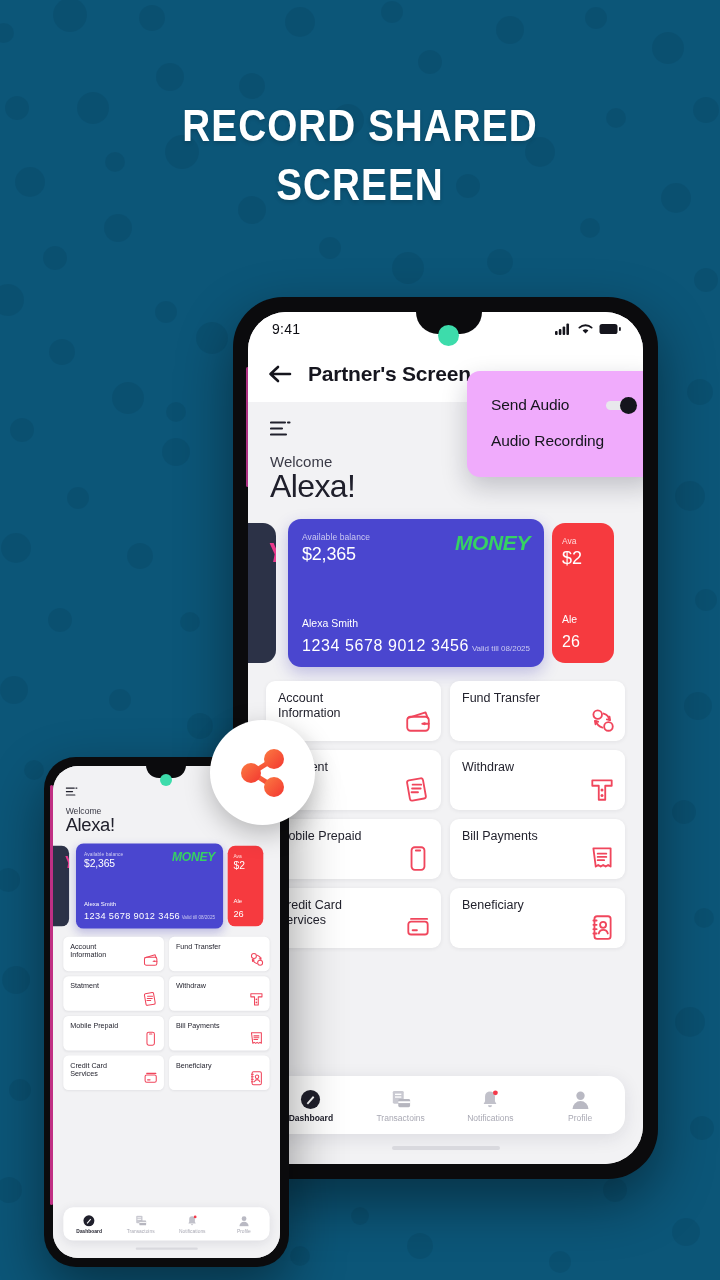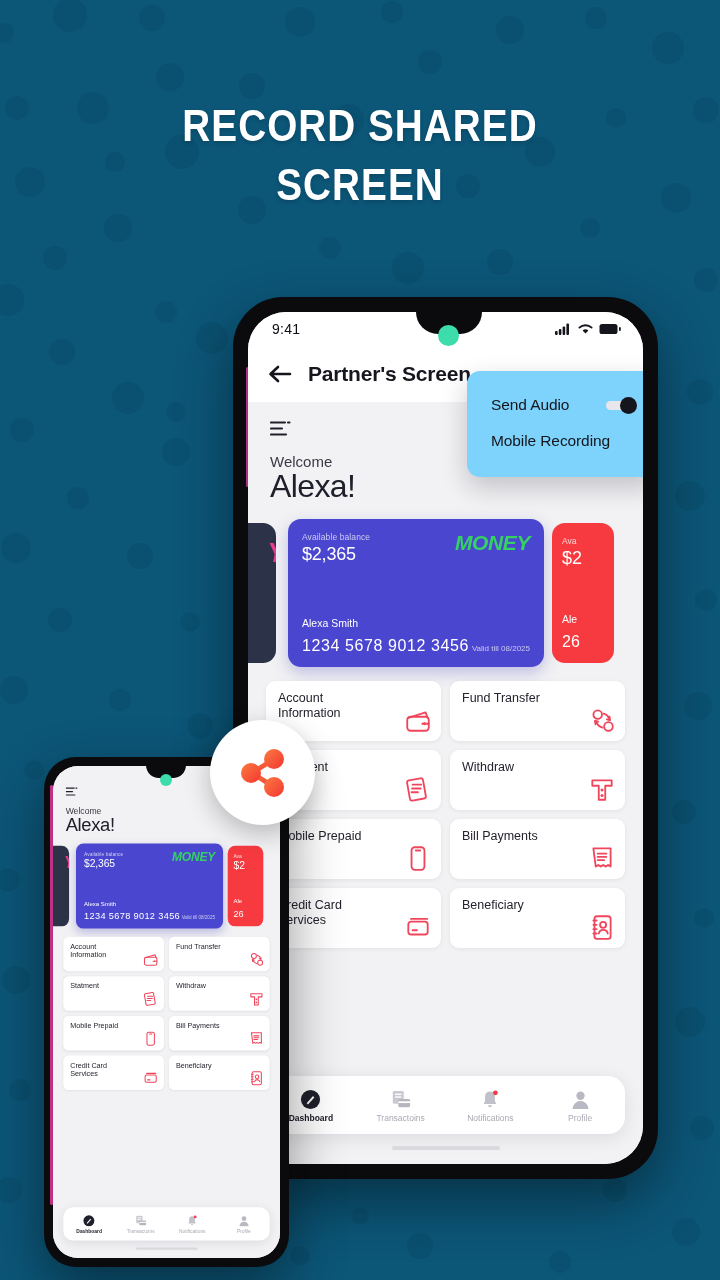--- a/index.html
+++ b/index.html
@@ -90,21 +90,21 @@
     height: 56px; background: #ffffff; display: flex; align-items: center;
     gap: 16px; padding: 0 20px; position: relative; z-index: 3;
   }
   .appbar .title {
     font-size: 21px; font-weight: bold; color: #16161f; letter-spacing: -.2px;
   }
 
   
   .dropdown {
     position: absolute; left: 219px; top: 59px; width: 190px;
-    background: #7dd3fc; border-radius: 13px; z-index: 20;
+    background: #f0abfc; border-radius: 13px; z-index: 20;
     box-shadow: 0 10px 26px rgba(20,20,40,.22);
     padding: 16px 0 18px 0;
   }
   .dropdown .row {
     display: flex; align-items: center; justify-content: space-between;
     padding: 9px 20px 9px 24px;
   }
   .dropdown .row .label {
     font-size: 15.5px; color: #15151d; font-weight: 500; letter-spacing: -.1px;
   }
@@ -333,21 +333,21 @@
 
     <div class="dropdown">
       <div class="row">
         <span class="label">Send Audio</span>
         <span class="switch">
           <span class="track"></span>
           <span class="knob"></span>
         </span>
       </div>
       <div class="row">
-        <span class="label">Mobile Recording</span>
+        <span class="label">Audio Recording</span>
       </div>
     </div>
 
     <div class="dash" id="dash-big" style="height:762px;">
         <div class="dash-head">
           <div class="toprow">
             <svg width="24" height="17" viewBox="0 0 24 17">
               <path d="M1 2.5 H15 M1 8.5 H12 M1 14.5 H16" stroke="#20202c" stroke-width="2.1" stroke-linecap="round"></path>
               <path d="M18 2.5 h1.5" stroke="#20202c" stroke-width="2.1" stroke-linecap="round"></path>
             </svg>

